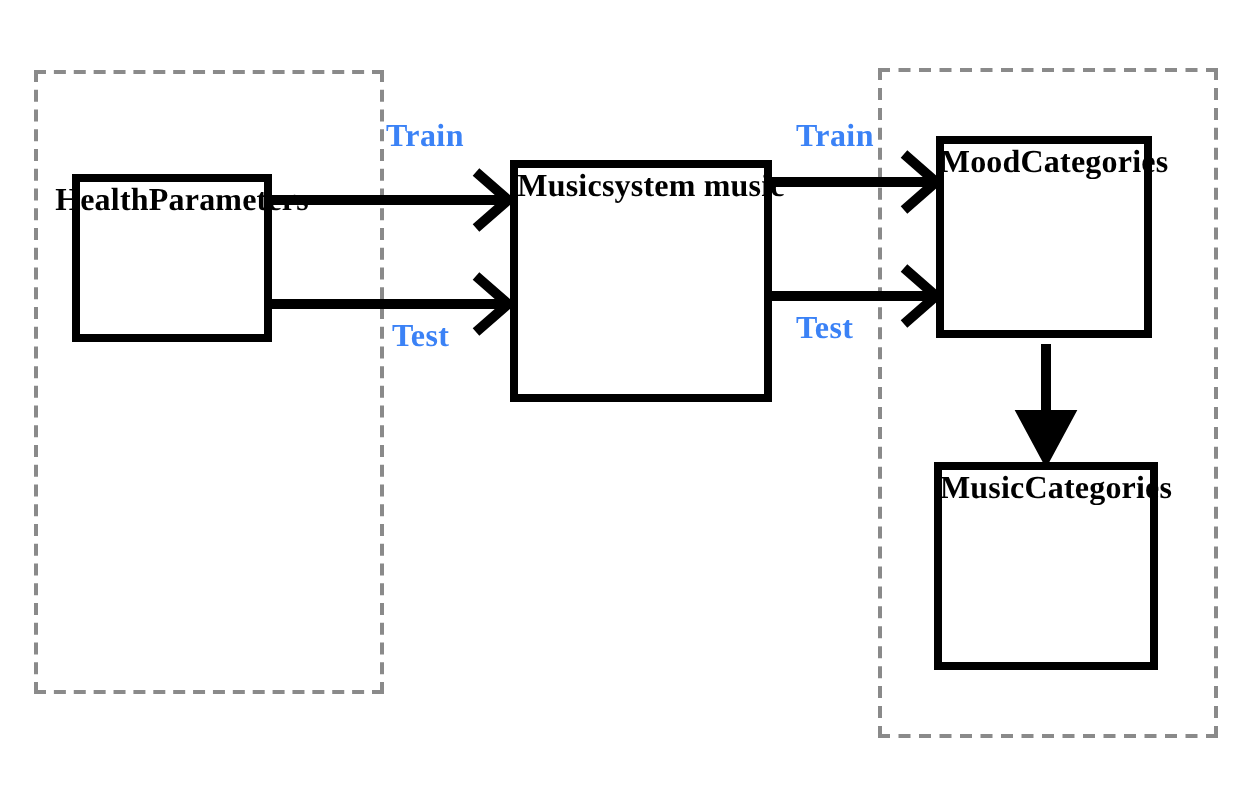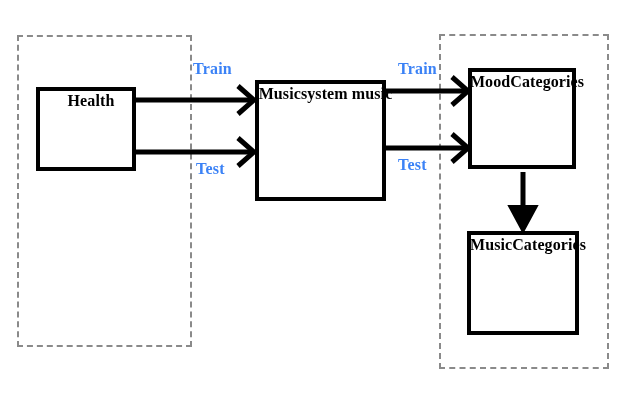--- a/index.html
+++ b/index.html
@@ -79,20 +79,21 @@
 
     <line x1="385" y1="148" x2="466" y2="148" stroke="#000" stroke-width="5"></line>
     <polyline points="452,134 468,148 452,162" fill="none" stroke="#000" stroke-width="5" stroke-linecap="butt"></polyline>
 
     <line x1="523" y1="172" x2="523" y2="224" stroke="#000" stroke-width="5"></line>
     <polygon points="523,232 509,206 537,206" fill="#000" stroke="#000" stroke-width="2"></polygon>
   </svg>
 
   <div class="node" style="left:36px; top:87px; width:100px; height:84px;">
     <span class="line">Health</span>
+    <span class="line">Parameters</span>
   </div>
 
 
   <div class="node" style="left:255px; top:80px; width:131px; height:121px;">
     <span class="line">Music</span>
     <span class="line">system music</span>
   </div>
 
   <div class="node" style="left:468px; top:68px; width:108px; height:101px;">
     <span class="line">Mood</span>

